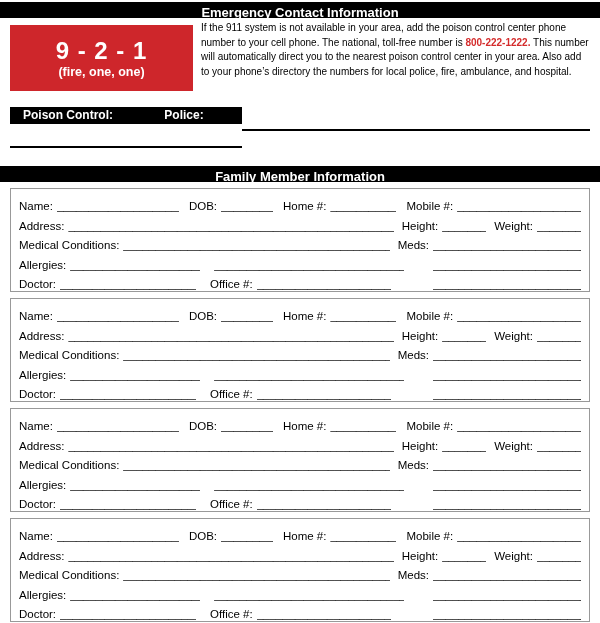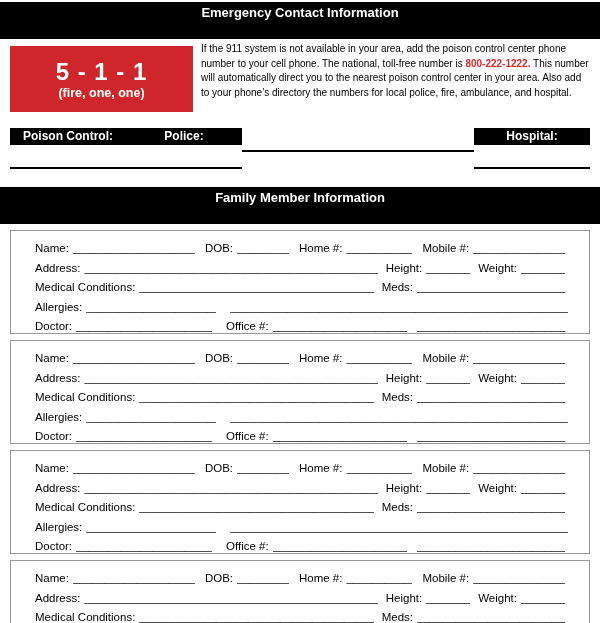--- a/index.html
+++ b/index.html
@@ -8,21 +8,21 @@
     --bar-black:#000000;
   }
   *{box-sizing:border-box;}
   html,body{margin:0;padding:0;}
   body{
     width:600px;height:623px;overflow:hidden;background:#fff;
     font-family:"Liberation Sans", sans-serif;color:#000;
   }
   .bar{
     background:var(--bar-black);color:#fff;font-weight:bold;font-size:13px;
-    text-align:center;height:37px;line-height:21px;
+    text-align:center;height:16px;line-height:21px;
   }
   .bar-top{margin-top:2px;}
   .bar-family{margin-top:18px;}
 
   
   .top-section{display:flex;gap:8px;padding:7px 8px 0 10px;}
   .red-badge{
     width:183px;height:66px;flex:0 0 183px;background:var(--brand-red);
     color:#fff;text-align:center;display:flex;flex-direction:column;
     justify-content:center;padding-top:2px;
@@ -38,21 +38,21 @@
   .contact-col{flex:1;}
   .contact-box{
     background:var(--bar-black);color:#fff;font-weight:bold;font-size:12px;
     text-align:center;height:17px;line-height:17px;
   }
   .contact-line{margin-top:22px;border-bottom:2px solid #000;height:0;}
 
   
   .blocks{margin:6px 10px 0;}
   .member-block{
-    border:1px solid #999;height:104px;padding:5px 24px 0;margin-bottom:6px;
+    border:1px solid #999;height:104px;padding:5px 8px 0;margin-bottom:6px;
     background:#fff;
   }
   .row{
     display:flex;align-items:flex-end;height:19.4px;
     font-size:11.5px;line-height:14px;white-space:nowrap;
   }
   .lbl{flex:0 0 auto;}
   .bl{
     overflow:hidden;height:14px;flex:0 0 auto;margin-left:4px;
     color:#000;
@@ -66,21 +66,21 @@
 </style>
 </head>
 <body>
 
 <div class="bar bar-top">
   <span>Emergency Contact Information</span>
 </div>
 
 <div class="top-section">
   <div class="red-badge">
-    <div class="num">5 - 1 - 1</div>
+    <div class="num">9 - 2 - 1</div>
     <div class="pron">(fire, one, one)</div>
   </div>
   <div class="instructions"><span>If the 911 system is not available in your area, add the poison control center phone number to your cell phone. The national, toll-free number is </span><span class="phone">800-222-1222.</span><span> This number will automatically direct you to the nearest poison control center in your area. Also add to your phone’s directory the numbers for local police, fire, ambulance, and hospital.</span></div>
 </div>
 
 <div class="contacts">
   <div class="contact-col">
     <div class="contact-box">Poison Control:</div>
     <div class="contact-line"></div>
   </div>
@@ -88,21 +88,20 @@
     <div class="contact-box">Police:</div>
     <div class="contact-line"></div>
   </div>
   <div class="contact-col">
     <div class="contact-line"></div>
   </div>
   <div class="contact-col">
     <div class="contact-line"></div>
   </div>
   <div class="contact-col">
-    <div class="contact-box">Hospital:</div>
     <div class="contact-line"></div>
   </div>
 </div>
 
 <div class="bar bar-family">
   <span>Family Member Information</span>
 </div>
 
 <div class="blocks" id="family-blocks">
   <div class="member-block">

